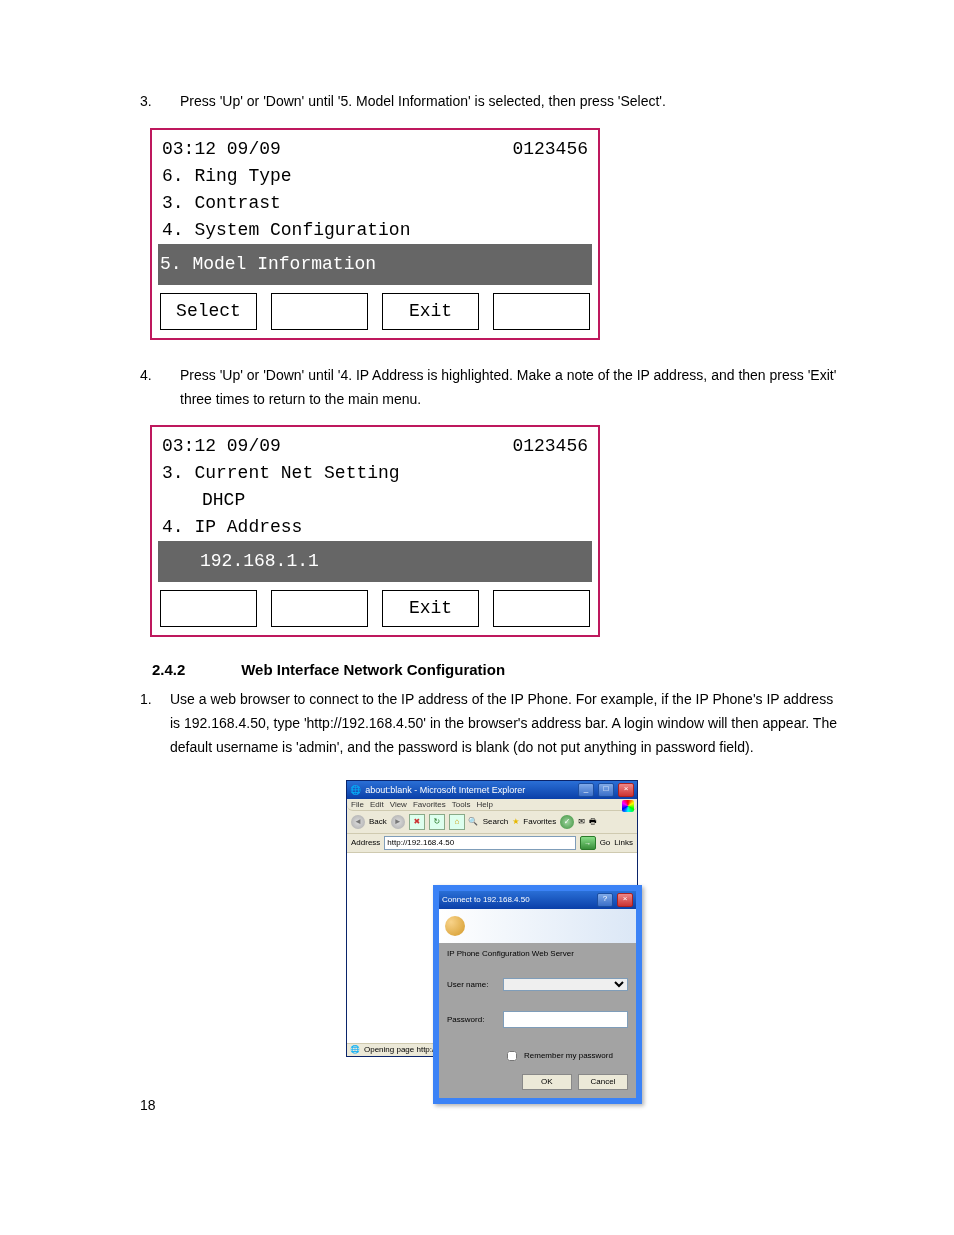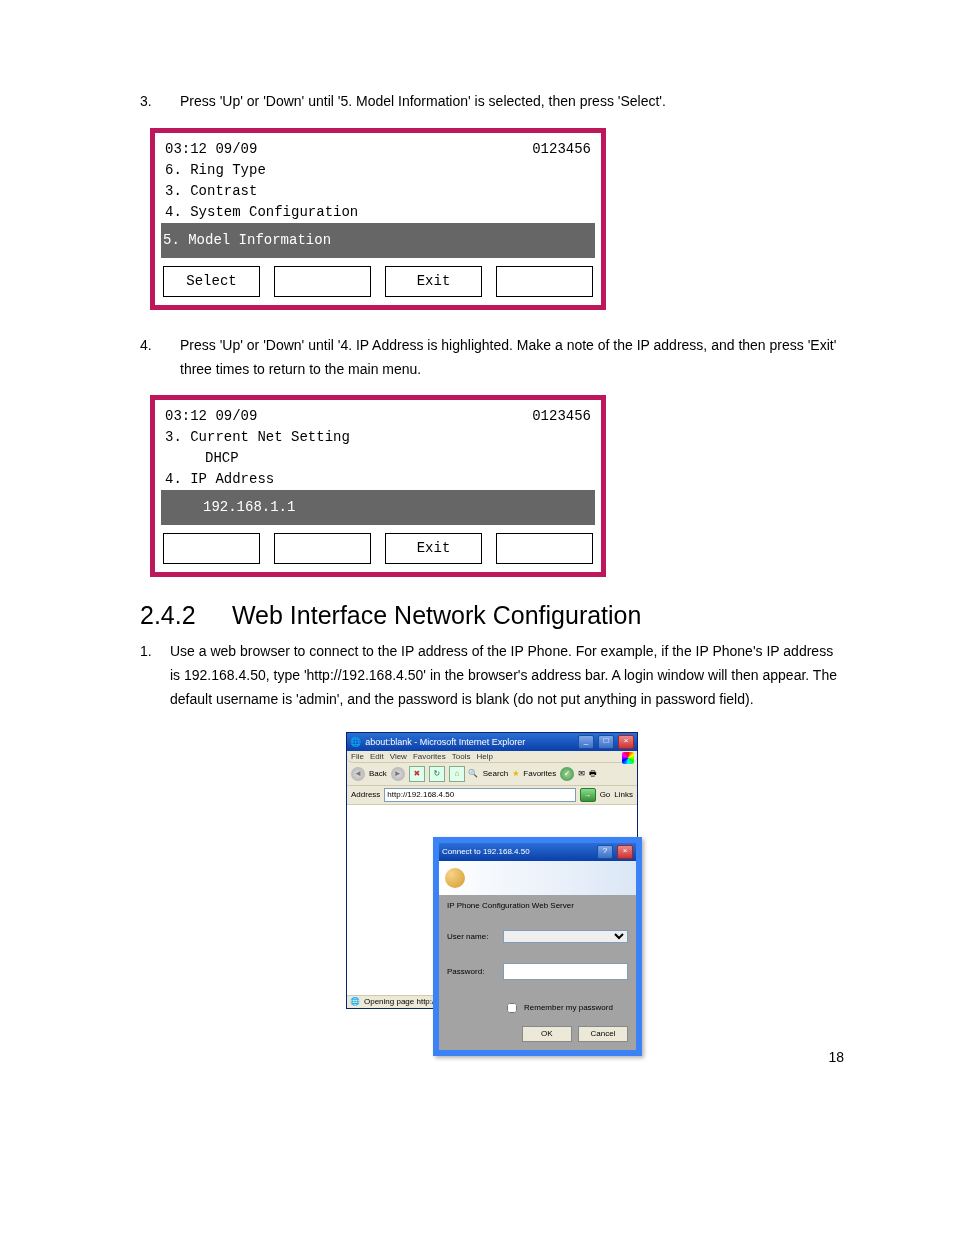--- a/index.html
+++ b/index.html
@@ -18,26 +18,26 @@
     line-height: 1.7;
   }
   .step .num {
     width: 40px;
     flex: none;
   }
   .step .body {
     flex: 1;
   }
   .lcd {
-    border: 5px solid #be185d;
+    border: 2px solid #be185d;
     width: 430px;
     margin: 10px 0 24px 10px;
     padding: 6px 8px 8px 8px;
     font-family: "Courier New", monospace;
-    font-size: 14px;
+    font-size: 18px;
     line-height: 1.5;
   }
   .lcd-row {
     display: flex;
     justify-content: space-between;
     padding: 0 2px;
   }
   .lcd-line { padding: 0 2px; }
   .lcd-sel {
     background: #666;
@@ -53,26 +53,26 @@
   }
   .lcd-soft > div {
     border: 1px solid #000;
     flex: 1;
     text-align: center;
     padding: 4px 0;
     min-height: 20px;
   }
   h2.sec {
     font-family: Arial, sans-serif;
-    font-size: 25px;
-    font-weight: normal;
-    margin: 18px 0 10px 0;
+    font-size: 15px;
+    font-weight: bold;
+    margin: 18px 0 10px 12px;
   }
   h2.sec .secnum { display:inline-block; width: 85px; }
-  .center { text-align: right; margin-top: 40px; }
+  .center { text-align: left; margin-top: 40px; }
 
   
   .ie-window {
     width: 290px;
     margin: 20px auto 0 auto;
     border: 1px solid #0a246a;
     font-family: Tahoma, Arial, sans-serif;
     font-size: 9px;
     background: #ece9d8;
   }

